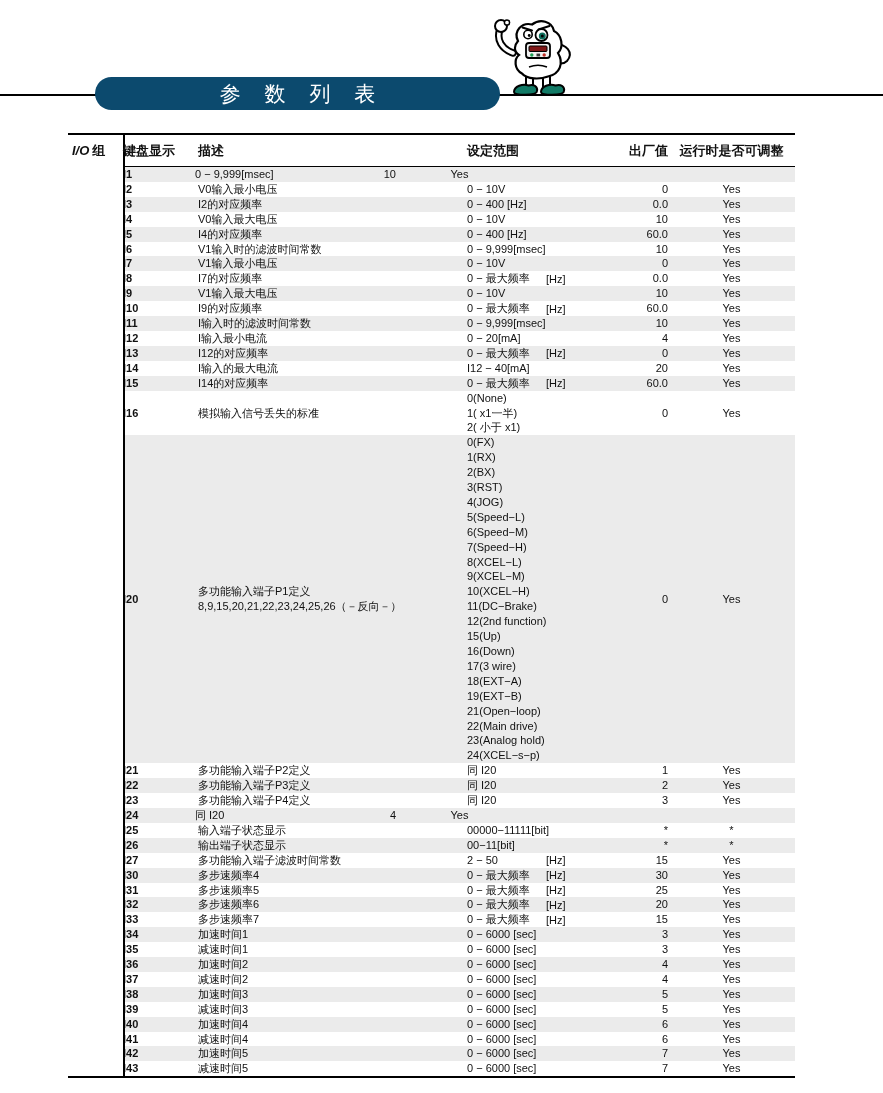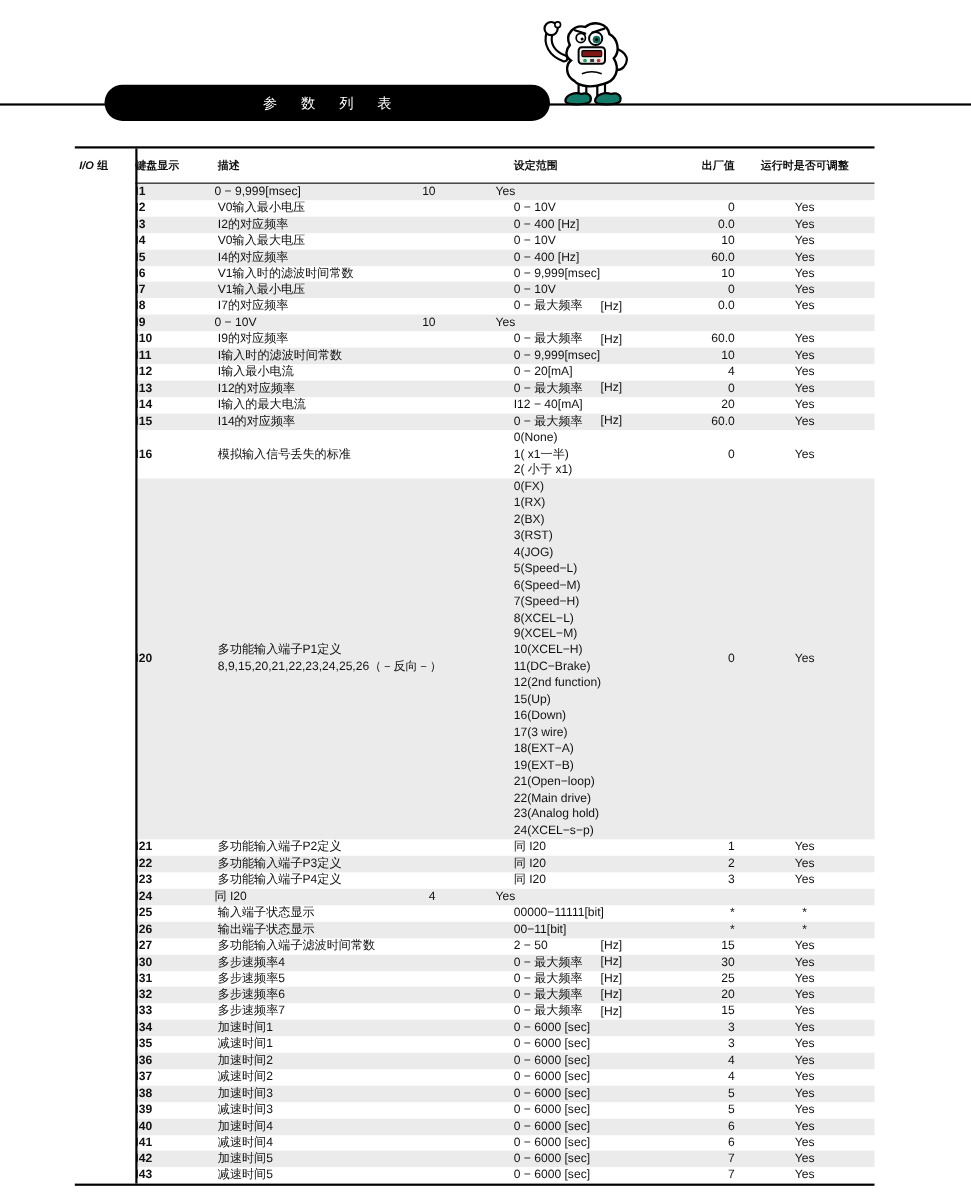--- a/index.html
+++ b/index.html
@@ -5,32 +5,32 @@
   html,body{margin:0;padding:0;}
   body{
     width:883px;height:1093px;position:relative;background:#ffffff;
     font-family:"Liberation Sans","DejaVu Sans",sans-serif;color:#111;
     overflow:hidden;
   }
   
   .topline{position:absolute;left:0;top:94px;width:883px;height:2px;background:#000;}
   .pill{
     position:absolute;left:95px;top:77px;width:405px;height:33px;
-    background:#000000;border-radius:17px;
-    color:#fff;font-size:13px;line-height:34px;text-align:center;
+    background:#0c4a6e;border-radius:17px;
+    color:#fff;font-size:21px;line-height:34px;text-align:center;
     letter-spacing:9px;text-indent:9px;font-weight:400;
   }
   .mascot{position:absolute;left:481px;top:11px;width:118px;height:86px;}
   
   .ptable{
     position:absolute;left:68px;top:133px;width:727px;
     border-top:2.5px solid #000;border-bottom:2.5px solid #000;
   }
   .vdiv{position:absolute;left:55px;top:0;bottom:0;width:1.5px;background:#000;}
-  .thead{position:relative;display:flex;align-items:center;height:32px;font-size:10px;font-weight:bold;}
+  .thead{position:relative;display:flex;align-items:center;height:32px;font-size:13px;font-weight:bold;}
   .thead .underline{position:absolute;left:55px;right:0;bottom:0;height:1.5px;background:#000;}
   .gutter{width:55px;box-sizing:border-box;padding-left:4px;white-space:nowrap;}
   .gutter i{font-style:italic;margin-right:3px;}
   .c-key{width:72px;text-align:left;box-sizing:border-box;}
   .c-desc{width:272px;box-sizing:border-box;padding-left:3px;}
   .c-range{width:146px;box-sizing:border-box;position:relative;}
   .c-fac{width:55px;box-sizing:border-box;padding-left:2px;text-align:right;}
   .c-adj{width:127px;text-align:center;box-sizing:border-box;}
   .rows{font-size:11px;}
   .row{display:flex;align-items:center;margin-left:55px;min-height:14.9px;line-height:14.9px;}
@@ -145,20 +145,21 @@
       </div>
       <div class="row">
         <div class="c-key">I8</div>
         <div class="c-desc pre">I7的对应频率</div>
         <div class="c-range"><div class="rtext">0 − 最大频率</div><span class="unit">[Hz]</span></div>
         <div class="c-fac">0.0</div>
         <div class="c-adj">Yes</div>
       </div>
       <div class="row shaded">
         <div class="c-key">I9</div>
+        <div class="c-desc pre">V1输入最大电压</div>
         <div class="c-range"><div class="rtext">0 − 10V</div></div>
         <div class="c-fac">10</div>
         <div class="c-adj">Yes</div>
       </div>
       <div class="row">
         <div class="c-key">I10</div>
         <div class="c-desc pre">I9的对应频率</div>
         <div class="c-range"><div class="rtext">0 − 最大频率</div><span class="unit">[Hz]</span></div>
         <div class="c-fac">60.0</div>
         <div class="c-adj">Yes</div>

